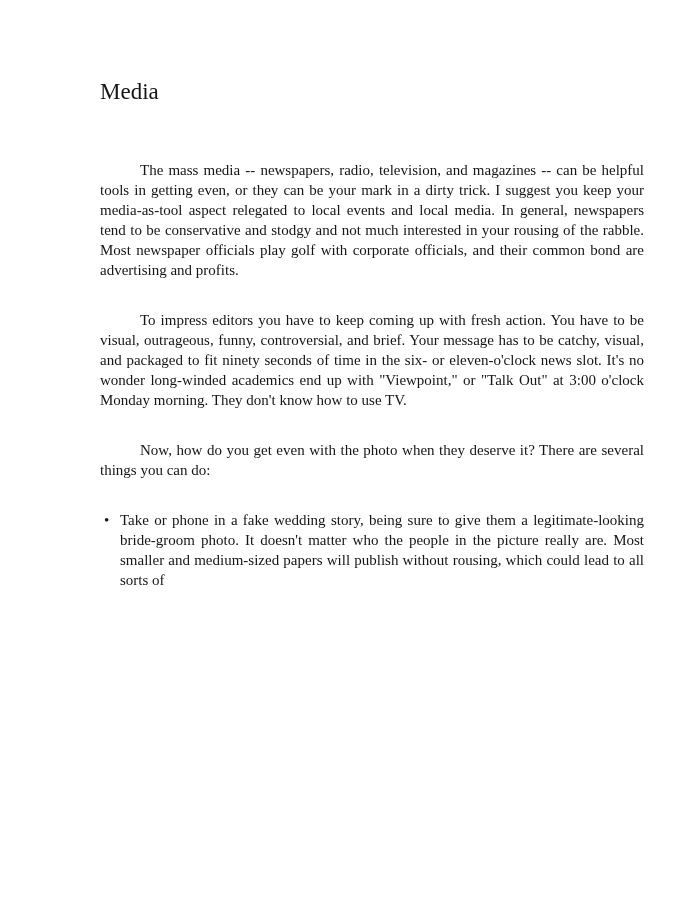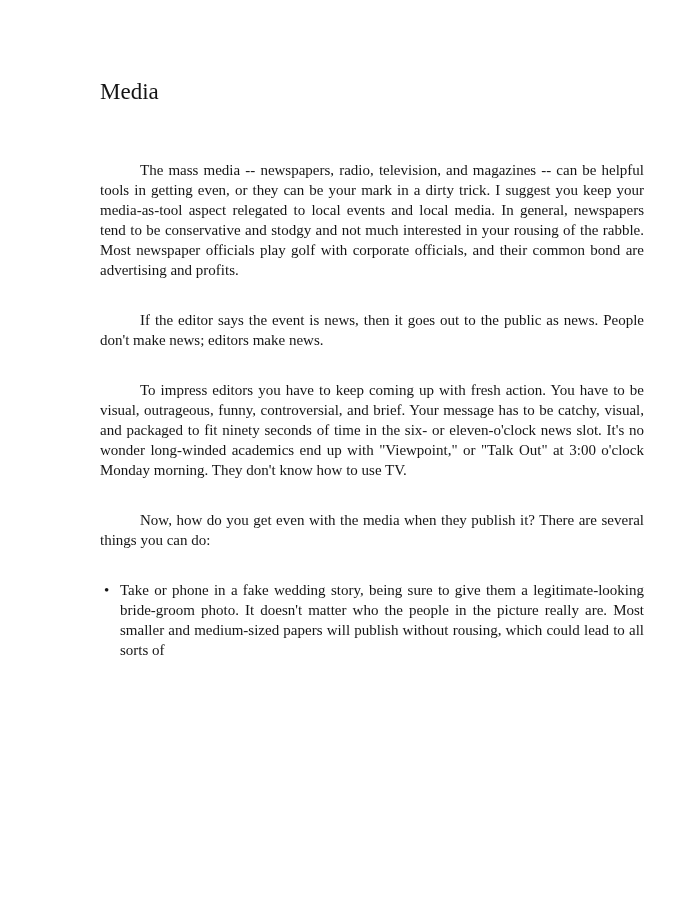--- a/index.html
+++ b/index.html
@@ -56,24 +56,23 @@
 </style>
 </head>
 <body>
 
 <div class="page">
   <h1 class="title">Media</h1>
 
   <p class="para">The mass media -- newspapers, radio, television, and magazines -- can be helpful tools in getting even, or they can be your mark in a dirty trick.  I suggest you keep your media-as-tool aspect relegated to local events and local media.  In general, newspapers tend to be conservative and stodgy and not much interested in your rousing of the rabble.  Most newspaper officials play golf with corporate officials, and their common bond are advertising and profits.</p>
 
 
-  <p class="para">If the editor says the event is news, then it goes out to the public as news.  People don't make news; editors make news.</p>
 
   <p class="para">To impress editors you have to keep coming up with fresh action.  You have to be visual, outrageous, funny, controversial, and brief.  Your message has to be catchy, visual, and packaged to fit ninety seconds of time in the six- or eleven-o'clock news slot.  It's no wonder long-winded academics end up with "Viewpoint," or "Talk Out" at 3:00 o'clock Monday morning.  They don't know how to use TV.</p>
 
-  <p class="para">Now, how do you get even with the media when they publish it?  There are several things you can do:</p>
+  <p class="para">Now, how do you get even with the photo when they deserve it?  There are several things you can do:</p>
 
   <ul class="bullet-list">
     <li class="bullet-item">
       <span class="bullet-marker">•</span><span>Take or phone in a fake wedding story, being sure to give them a legitimate-looking bride-groom photo.  It doesn't matter who the people in the picture really are.  Most smaller and medium-sized papers will publish without rousing, which could lead to all sorts of</span>
     </li>
   </ul>
 </div>
 
 </body></html>

